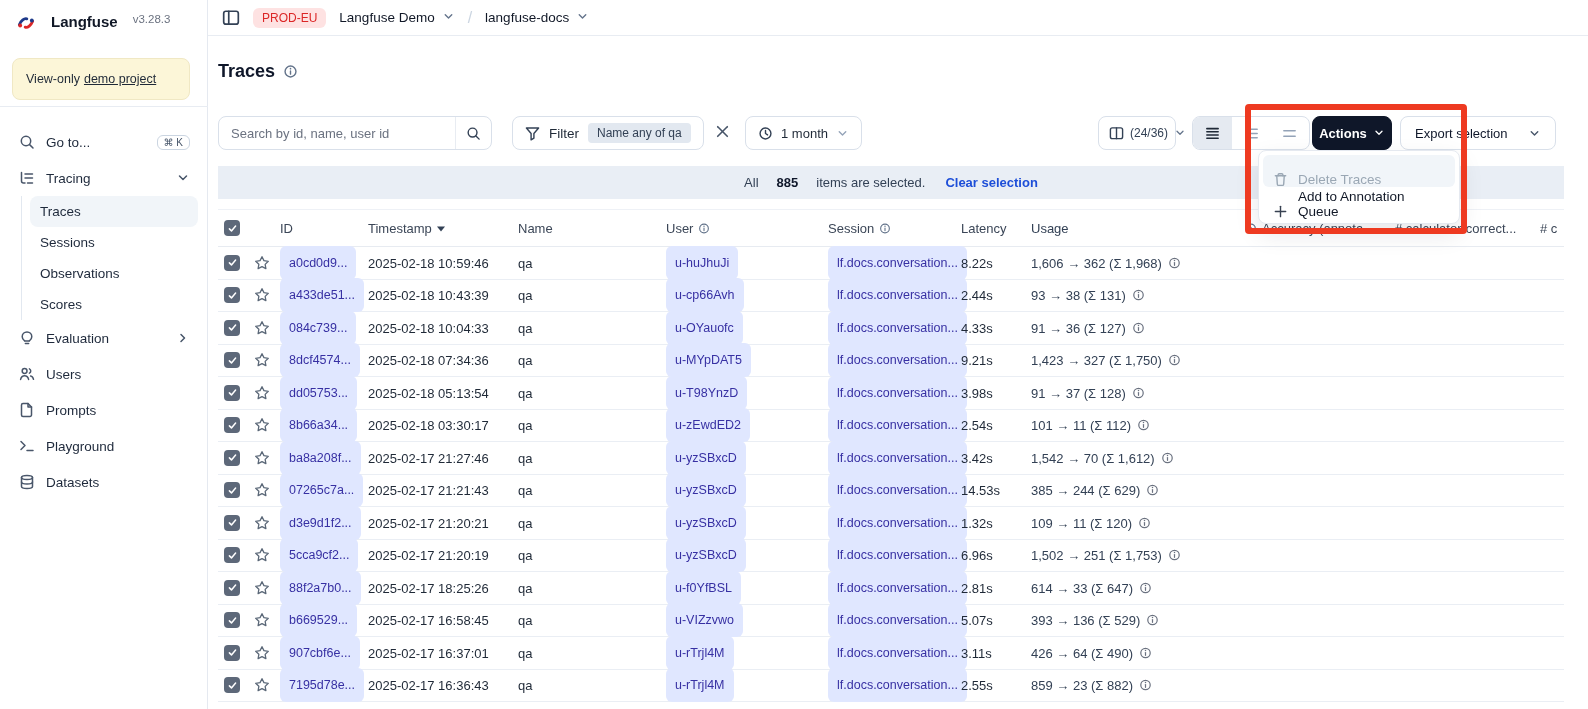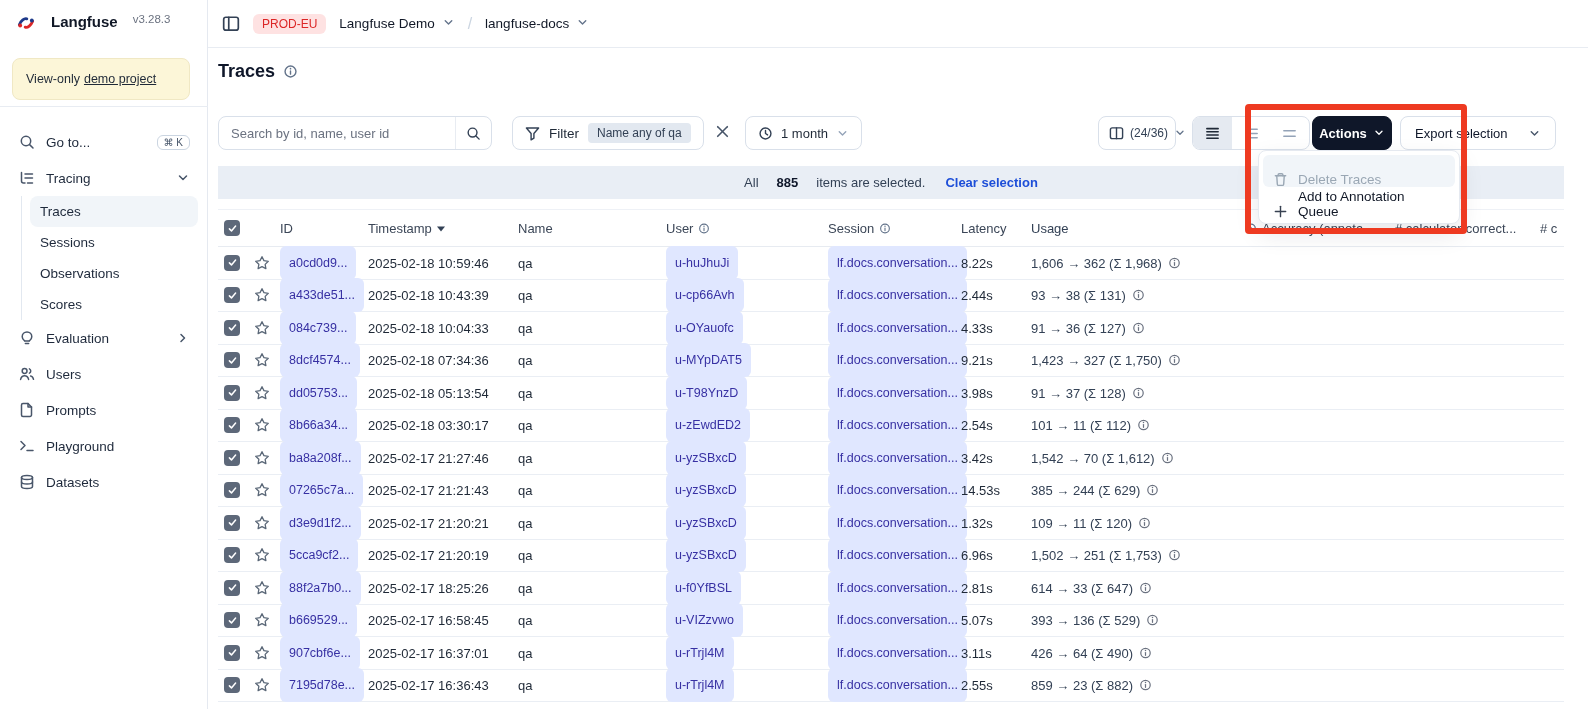--- a/index.html
+++ b/index.html
@@ -19,21 +19,21 @@
   .nav{position:absolute;left:0;top:114px;width:208px;padding:10px 10px 0 10px}
   .nav-item{display:flex;align-items:center;gap:11px;height:36px;padding:0 8px;font-size:13.5px;color:#1e293b;border-radius:8px;cursor:pointer}
   .nav-item .nico{color:#49566a;width:17px;display:flex;justify-content:center}
   .kbd{margin-left:auto;border:1px solid #cbd5e1;border-radius:6px;padding:1px 6px;font-size:10px;color:#475569;background:#fff}
   .chev-end{margin-left:auto;color:#475569}
   .subnav{margin-left:11px;border-left:1px solid #e2e8f0;padding-left:8px}
   .sub-item{display:flex;align-items:center;height:31px;padding:0 10px;font-size:13.5px;color:#1e293b;border-radius:8px;cursor:pointer}
   .sub-item.active{background:#f1f5f9;font-weight:500}
 
   
-  #topbar{position:absolute;left:208px;right:0;top:0;height:48px;border-bottom:1px solid #e8ecf2;display:flex;align-items:center;gap:13px;padding:0 14px;background:#fff}
+  #topbar{position:absolute;left:208px;right:0;top:0;height:36px;border-bottom:1px solid #e8ecf2;display:flex;align-items:center;gap:13px;padding:0 14px;background:#fff}
   .envbadge{background:#fee2e2;color:#dc2626;font-size:12px;font-weight:500;padding:3px 9px;border-radius:6px}
   .crumb{display:flex;align-items:flex-start;gap:7px;font-size:13.5px;font-weight:500;color:#111827;cursor:pointer}
   .crumb .cv{color:#64748b}
   .slash{color:#cbd5e1;font-size:16px}
   .pagetitle{position:absolute;left:218px;top:61px;display:flex;align-items:center;gap:8px;font-size:18px;font-weight:700;color:#0f172a}
   .info{color:#64748b}
 
   
   .ctl{position:absolute;top:116px;display:flex;align-items:center;height:34px;border:1px solid #d9e0ea;border-radius:8px;background:#fff;cursor:pointer}
   #searchwrap{left:218px;width:274px;cursor:text}

